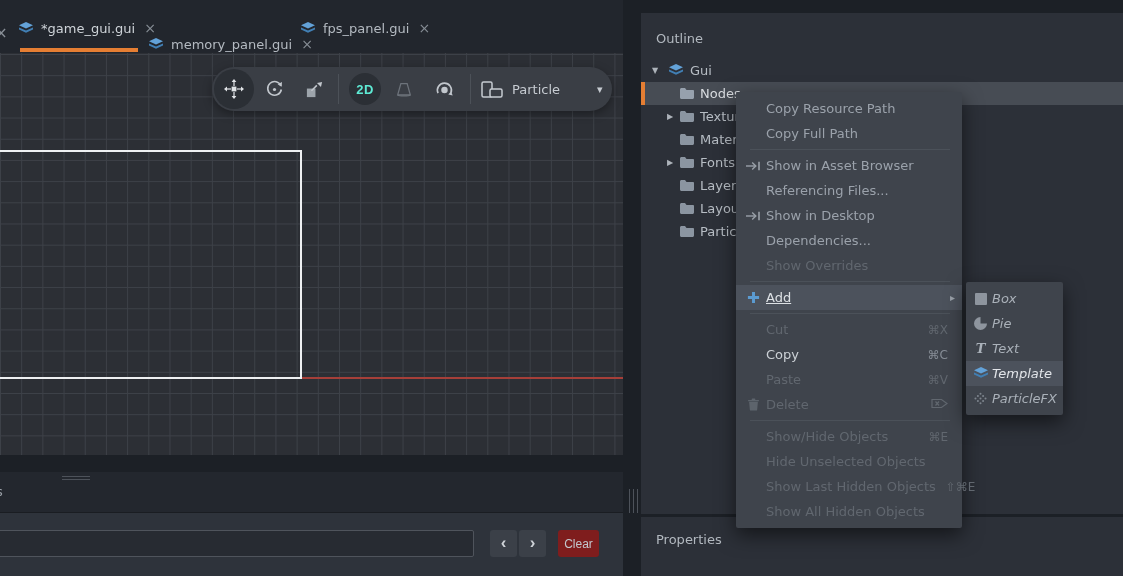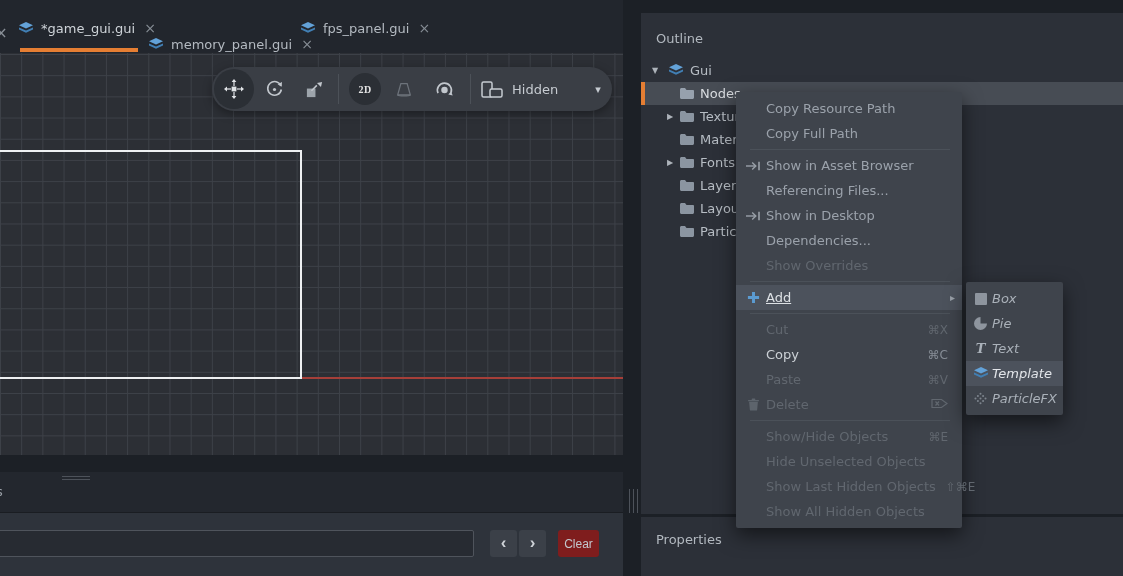--- a/index.html
+++ b/index.html
@@ -27,21 +27,21 @@
     border:2px solid #eef0f2; }
   .axis-x { position:absolute; left:302px; top:324px; width:321px; height:2px; background:#a63f39; }
 
   .toolbar { position:absolute; left:212px; top:14px; width:400px; height:44px;
     background:#3a3e45; border-radius:22px; box-shadow:0 3px 10px rgba(0,0,0,.35); }
   .tool { position:absolute; display:flex; align-items:center; justify-content:center;
     background:transparent; border:none; cursor:pointer; }
   .tool.box32 { width:32px; height:32px; top:6px; }
   .circle-lg { left:2px; top:2px; width:40px; height:40px; border-radius:50%; background:#2b2f35; }
   .circle-sm { left:137px; top:6px; width:32px; height:32px; border-radius:50%; background:#2b2f35;
-    color:#e5e5e5; font-size:10px; font-weight:bold; letter-spacing:.5px;font-family:Liberation Serif, serif; }
+    color:#5eead4; font-size:13px; font-weight:bold; letter-spacing:.5px; }
   .tsep { position:absolute; top:7px; width:1px; height:30px; background:#4c5158; }
   .profile { position:absolute; left:262px; top:6px; height:32px; display:flex; align-items:center;
     gap:9px; cursor:pointer; padding-left:7px; }
   .profile-label { font-size:13px; color:#c6cbd1; }
   .caret { font-size:11px; color:#c6cbd1; margin-left:28px; }
 
   
   .hstrip { position:absolute; left:0; top:472px; width:623px; height:40px; background:#23272e; overflow:hidden; }
   .h-grip { position:absolute; left:62px; top:4px; width:28px; height:4px;
     border-top:1px solid #4d525a; border-bottom:1px solid #4d525a; }
@@ -201,21 +201,21 @@
         </span>
       </button>
       <span class="tsep" style="left:258px;"></span>
       <div class="profile">
         <span class="svg-wrap">
           <svg width="22" height="17" viewBox="0 0 22 17">
               <rect x="1" y="1" width="10" height="15" rx="1.5" fill="none" stroke="#c6cbd1" stroke-width="1.5"></rect>
               <rect x="9" y="8" width="12" height="8" rx="1.5" fill="#3a3e45" stroke="#c6cbd1" stroke-width="1.5"></rect>
             </svg>
         </span>
-        <span class="profile-label">Hidden</span>
+        <span class="profile-label">Particle</span>
         <span class="caret">▾</span>
       </div>
     </div>
 
   </div>
 
   <div class="hstrip">
     <div class="h-grip"></div>
     <span class="frag">s</span>
   </div>

